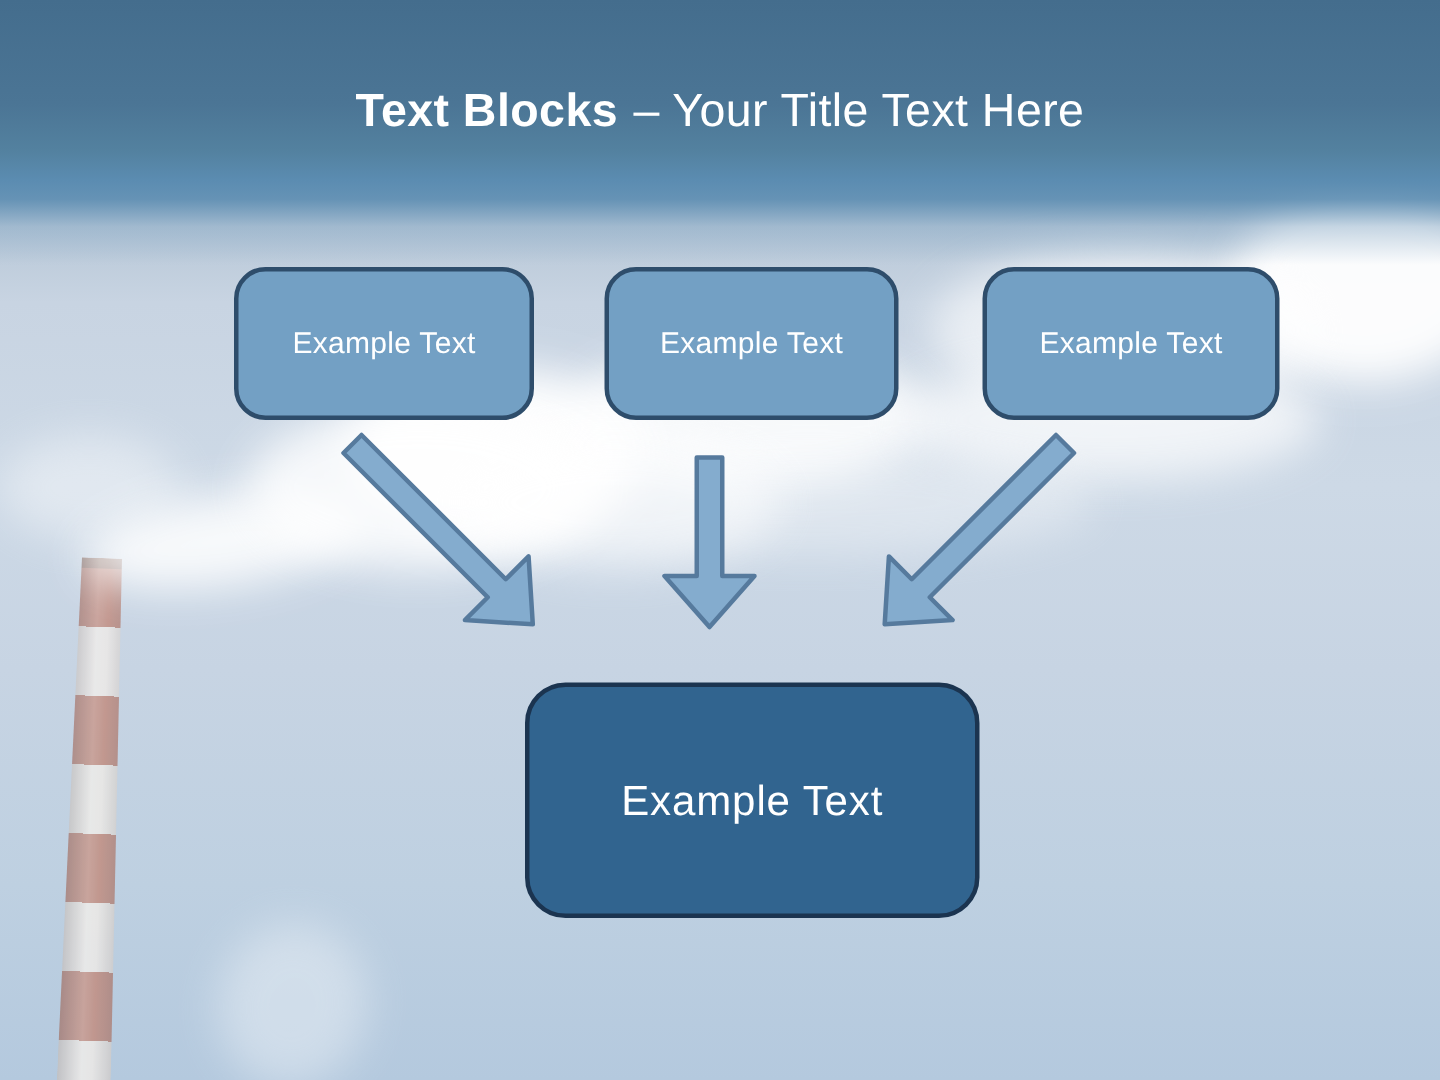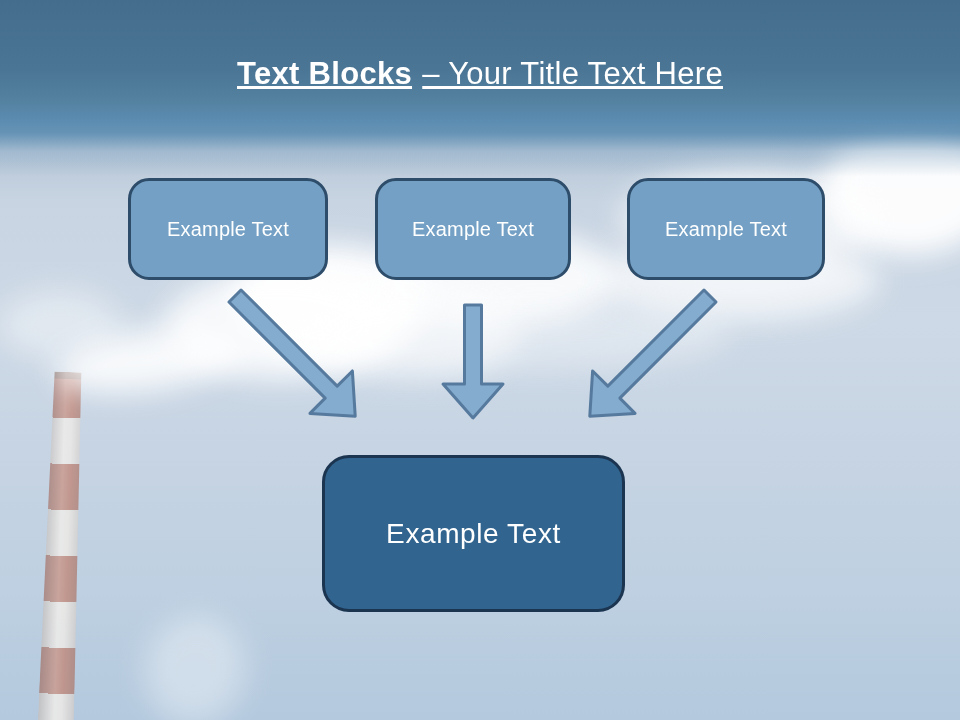--- a/index.html
+++ b/index.html
@@ -49,41 +49,41 @@
       #4b7595 38%,
       #53819f 55%,
       var(--header-gradient-bottom) 66%,
       rgba(91,140,177,0.88) 73%,
       rgba(134,168,197,0.45) 83%,
       rgba(197,214,229,0) 97%);
   }
   .slide-title {
     position: absolute; left: 0; top: 54px; width: 960px; margin: 0;
     text-align: center; color: var(--title-text);
-    font-size: 31px; font-weight: 400; line-height: 40px; letter-spacing: 0.3px; text-decoration: underline;
+    font-size: 31px; font-weight: 400; line-height: 40px; letter-spacing: 0.3px;
   }
   .slide-title .bold { font-weight: 700; }
   .slide-title .rest { margin-left: 0.33em; }
   
   .arrows-layer { position: absolute; left: 0; top: 0; }
   .arrows-layer polygon {
     fill: var(--arrow-fill);
     stroke: var(--arrow-outline);
     stroke-width: 3;
     stroke-linejoin: round;
   }
   
   .block {
     position: absolute; box-sizing: border-box;
     display: flex; align-items: center; justify-content: center;
     color: var(--block-text); text-align: center;
     background: var(--block-fill);
     border: 3px solid var(--block-border);
     border-radius: 21px;
-    font-size: 20px; letter-spacing: 0.2px;
+    font-size: 20px; letter-spacing: 0.2px; margin-left: 28px;
   }
   .block-1 { left: 128px; top: 178px; width: 200px; height: 102px; }
   .block-2 { left: 375px; top: 178px; width: 196px; height: 102px; }
   .block-3 { left: 627px; top: 178px; width: 198px; height: 102px; }
   .block-center {
     left: 322px; top: 455px; width: 303px; height: 157px;
     background: var(--center-block-fill);
     border-color: var(--center-block-border);
     border-radius: 27px;
     font-size: 28px; letter-spacing: 0.6px;

